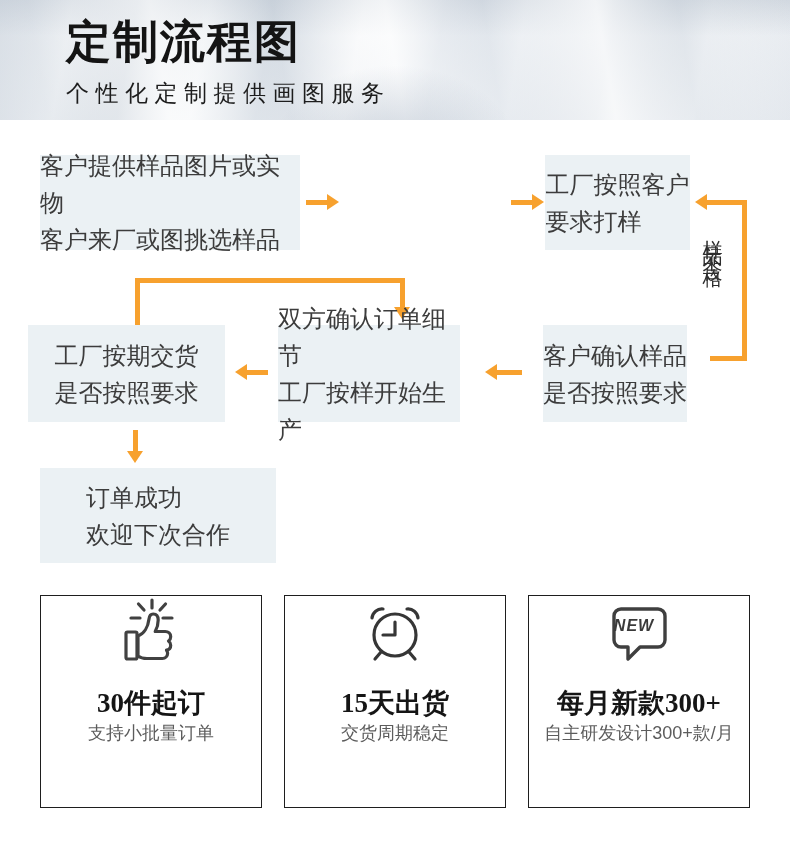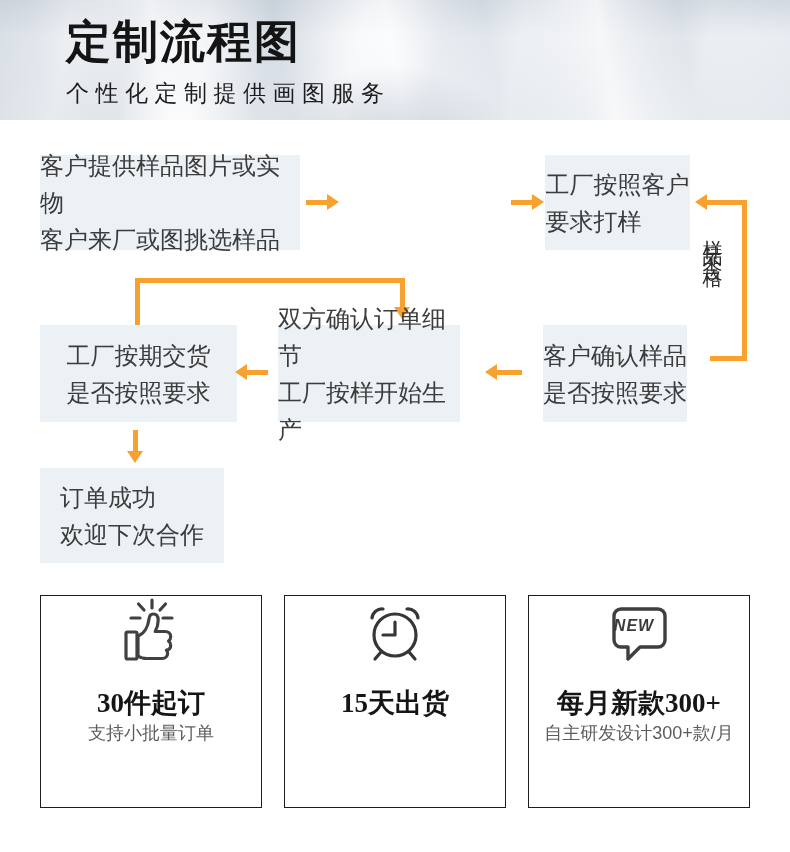--- a/index.html
+++ b/index.html
@@ -103,21 +103,21 @@
 
     <div class="h-arrow left" style="left:706px;top:80px;width:41px"></div>
     <div class="seg" style="left:742px;top:80px;width:5px;height:161px"></div>
     <div class="seg" style="left:710px;top:236px;width:37px;height:5px"></div>
     <div class="loop-label" style="left:703px;top:104px;">样品不合格</div>
 
     <div class="seg" style="left:135px;top:158px;width:5px;height:47px"></div>
     <div class="seg" style="left:135px;top:158px;width:270px;height:5px"></div>
     <div class="v-arrow down" style="left:400px;top:158px;height:30px"></div>
 
-    <div class="fbox" style="left:40px;top:205px;width:197px;height:97px">
+    <div class="fbox" style="left:28px;top:205px;width:197px;height:97px">
       <div class="lines">
         <span>工厂按期交货</span>
         <span>是否按照要求</span>
       </div>
     </div>
     <div class="h-arrow left" style="left:246px;top:250px;width:22px"></div>
     <div class="fbox" style="left:278px;top:205px;width:182px;height:97px">
       <div class="lines">
         <span>双方确认订单细节</span>
         <span>工厂按样开始生产</span>
@@ -125,21 +125,21 @@
     </div>
     <div class="h-arrow left" style="left:496px;top:250px;width:26px"></div>
     <div class="fbox" style="left:543px;top:205px;width:144px;height:97px">
       <div class="lines">
         <span>客户确认样品</span>
         <span>是否按照要求</span>
       </div>
     </div>
 
     <div class="v-arrow down" style="left:133px;top:310px;height:22px"></div>
-    <div class="fbox" style="left:40px;top:348px;width:184px;height:95px">
+    <div class="fbox" style="left:40px;top:348px;width:236px;height:95px">
       <div class="lines">
         <span>订单成功</span>
         <span>欢迎下次合作</span>
       </div>
     </div>
   </section>
 
   <section class="features">
 
     <div class="card">
@@ -163,20 +163,21 @@
         <svg width="78" height="74" viewBox="0 0 78 74" fill="none" stroke="#363636" stroke-width="3.2" stroke-linecap="round" stroke-linejoin="round">
           <circle cx="39" cy="39" r="21"></circle>
           <path d="M39 26 V39 H27"></path>
           <path d="M27 13 a10 10 0 0 0 -11 9"></path>
           <path d="M51 13 a10 10 0 0 1 11 9"></path>
           <path d="M25 56 l-6 7"></path>
           <path d="M53 56 l6 7"></path>
         </svg>
       </div>
       <h3>15天出货</h3>
+      <div class="sub">交货周期稳定</div>
     </div>
 
     <div class="card">
       <div class="icon-wrap">
         <svg width="78" height="74" viewBox="0 0 78 74" fill="none" stroke="#3f3f3f" stroke-width="3.4" stroke-linejoin="round" stroke-linecap="round">
           <path d="M21 13 h37 a7 7 0 0 1 7 7 v24 a7 7 0 0 1 -7 7 H40 l-12 12 v-12 h-7 a7 7 0 0 1 -7 -7 V20 a7 7 0 0 1 7 -7 z"></path>
         </svg>
         <span class="new-label">NEW</span>
       </div>
       <h3>每月新款300+</h3>

